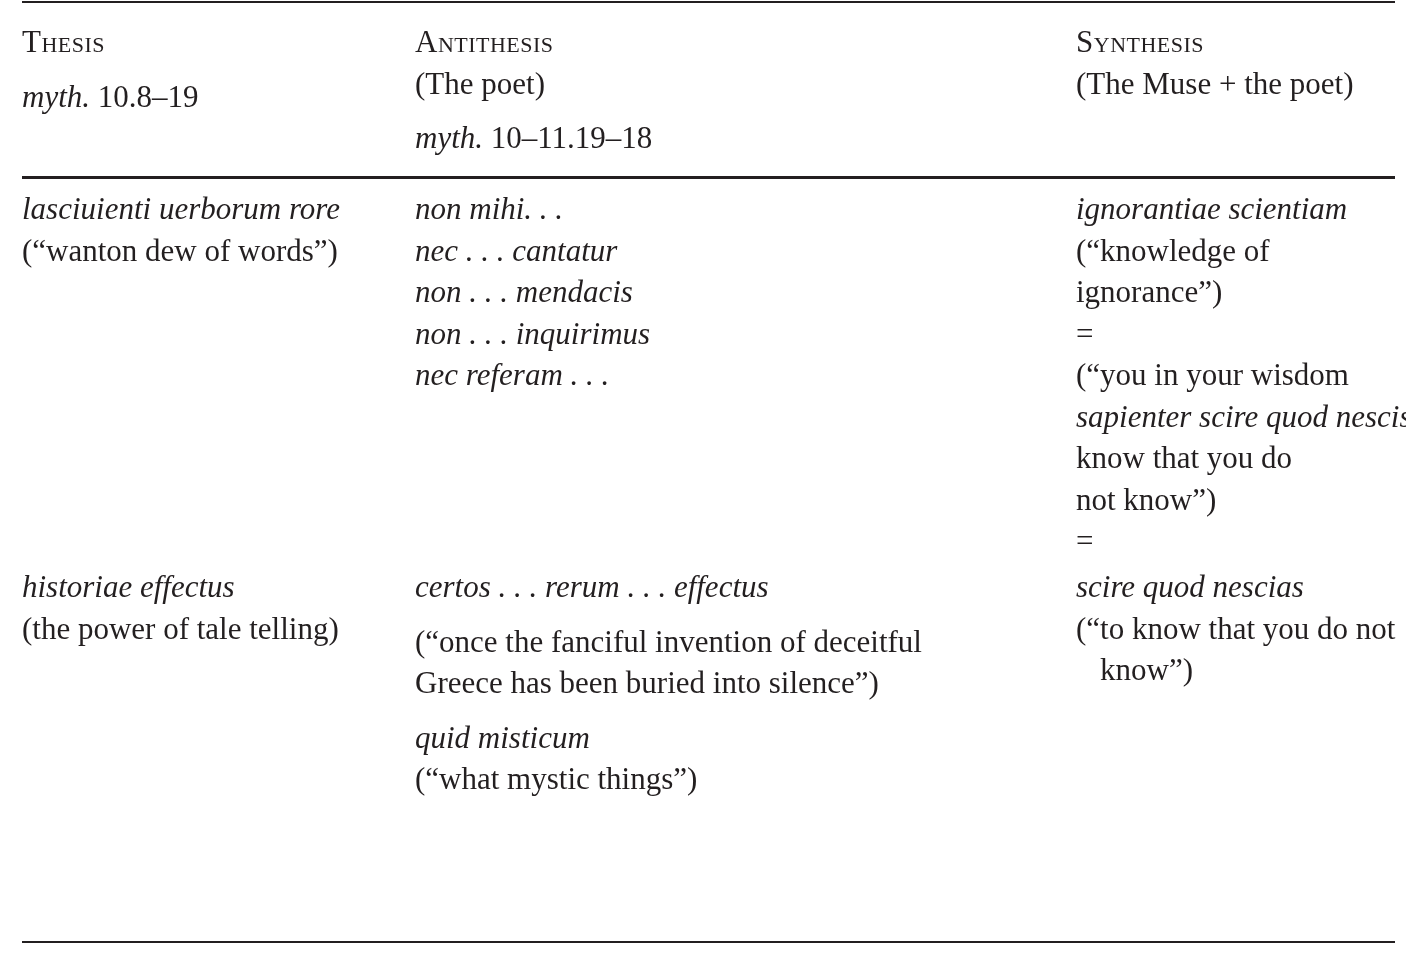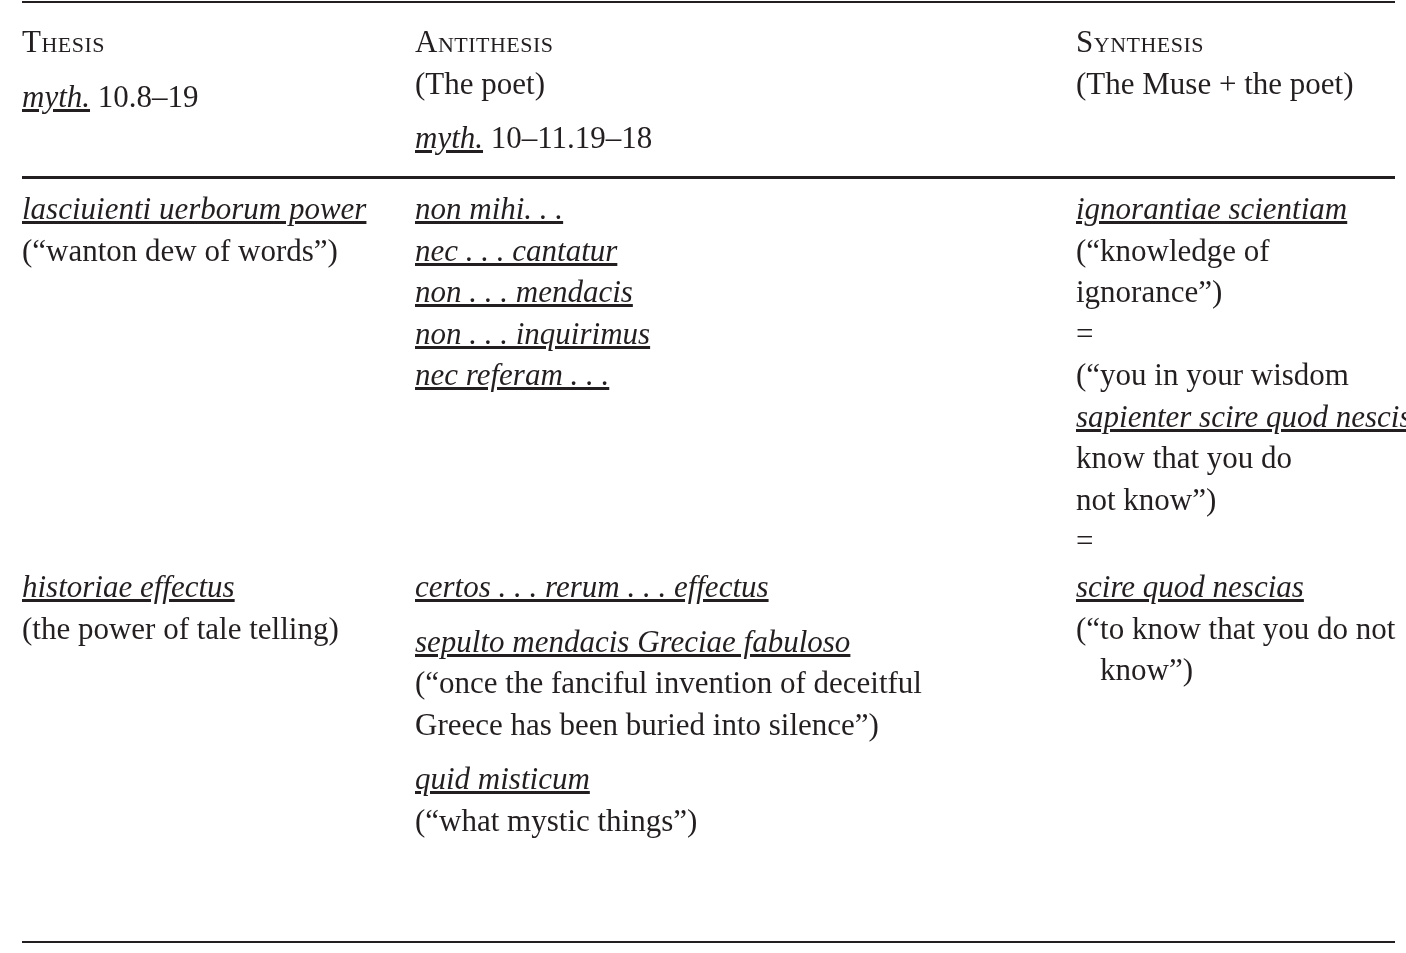--- a/index.html
+++ b/index.html
@@ -30,21 +30,21 @@
     .col {
       position: absolute;
     }
     .c1 { left: 22px; width: 385px; }
     .c2 { left: 415px; width: 600px; }
     .c3 { left: 1076px; width: 380px; }
 
     .head-block { top: 21px; }
     .smallcaps { font-variant: small-caps; letter-spacing: 0.5px; }
     .ref { margin-top: 13px; }
-    .it { font-style: italic; text-decoration: underline; }
+    .it { font-style: italic; }
 
     .line { display: block; white-space: nowrap; }
     .hang { padding-left: 24px; }
 
     .row1 { top: 188px; }
     .row2 { top: 566px; }
     .gap { height: 13px; }
   </style>
 </head>
 <body>
@@ -65,21 +65,21 @@
   </div>
 
   <div class="col c3 head-block">
     <span class="line smallcaps">Synthesis</span>
     <span class="line">(The Muse + the poet)</span>
   </div>
 
   <div class="rule rule-mid"></div>
 
   <div class="col c1 row1">
-    <span class="line it">lasciuienti uerborum power</span>
+    <span class="line it">lasciuienti uerborum rore</span>
     <span class="line">(“wanton dew of words”)</span>
   </div>
 
   <div class="col c2 row1">
     <span class="line it">non mihi. . .</span>
     <span class="line it">nec . . . cantatur</span>
     <span class="line it">non . . . mendacis</span>
     <span class="line it">non . . . inquirimus</span>
     <span class="line it">nec referam . . .</span>
   </div>
@@ -97,21 +97,20 @@
   </div>
 
   <div class="col c1 row2">
     <span class="line it">historiae effectus</span>
     <span class="line">(the power of tale telling)</span>
   </div>
 
   <div class="col c2 row2">
     <span class="line it">certos . . . rerum . . . effectus</span>
     <div class="gap"></div>
-    <span class="line it">sepulto mendacis Greciae fabuloso</span>
     <span class="line">(“once the fanciful invention of deceitful</span>
     <span class="line">Greece has been buried into silence”)</span>
     <div class="gap"></div>
     <span class="line it">quid misticum</span>
     <span class="line">(“what mystic things”)</span>
   </div>
 
   <div class="col c3 row2">
     <span class="line it">scire quod nescias</span>
     <span class="line">(“to know that you do not</span>

